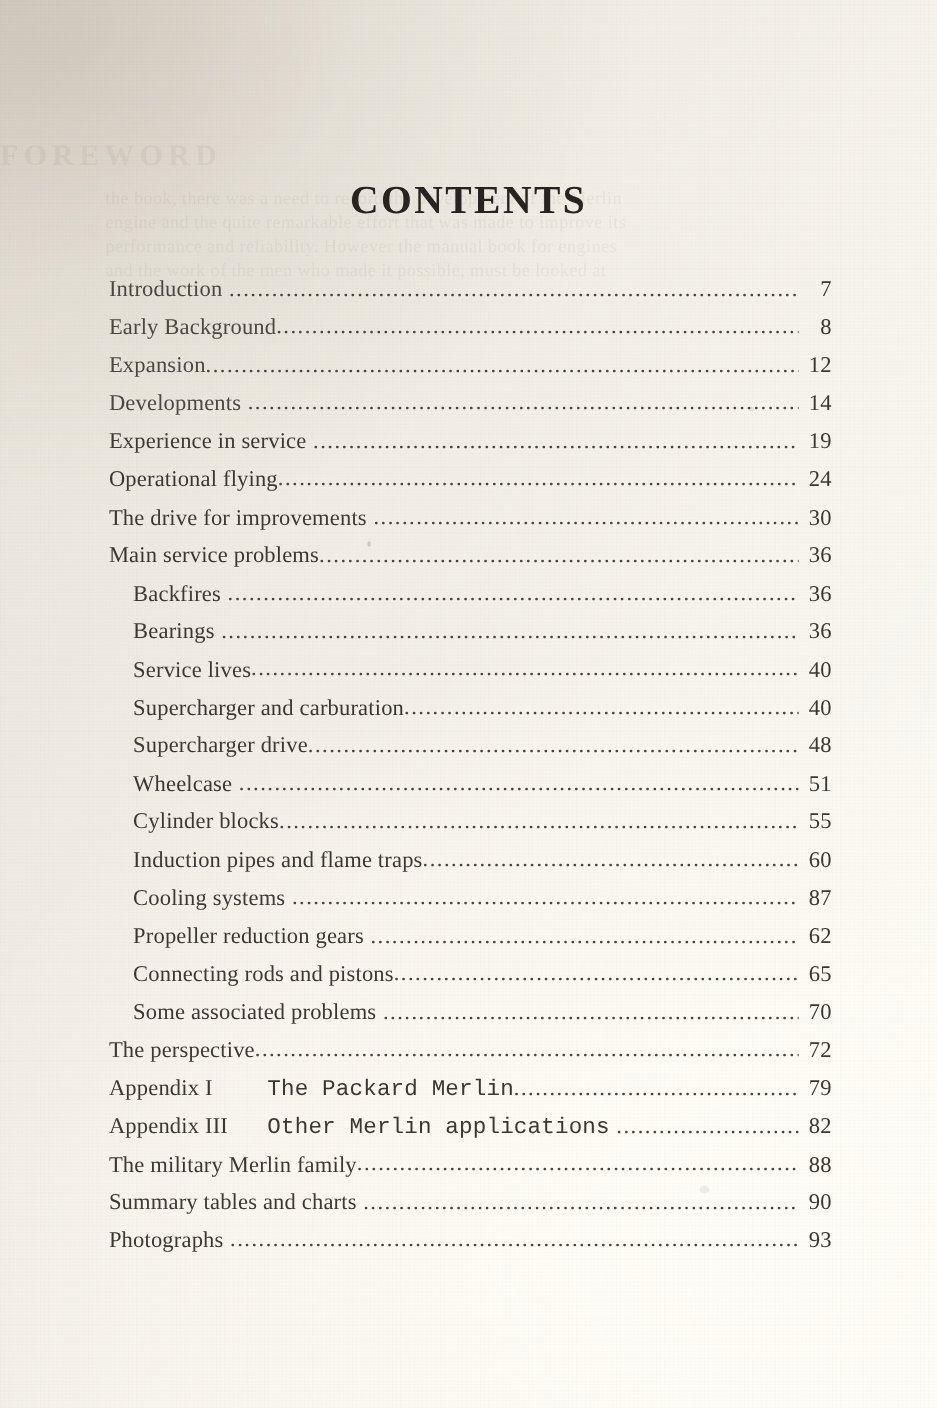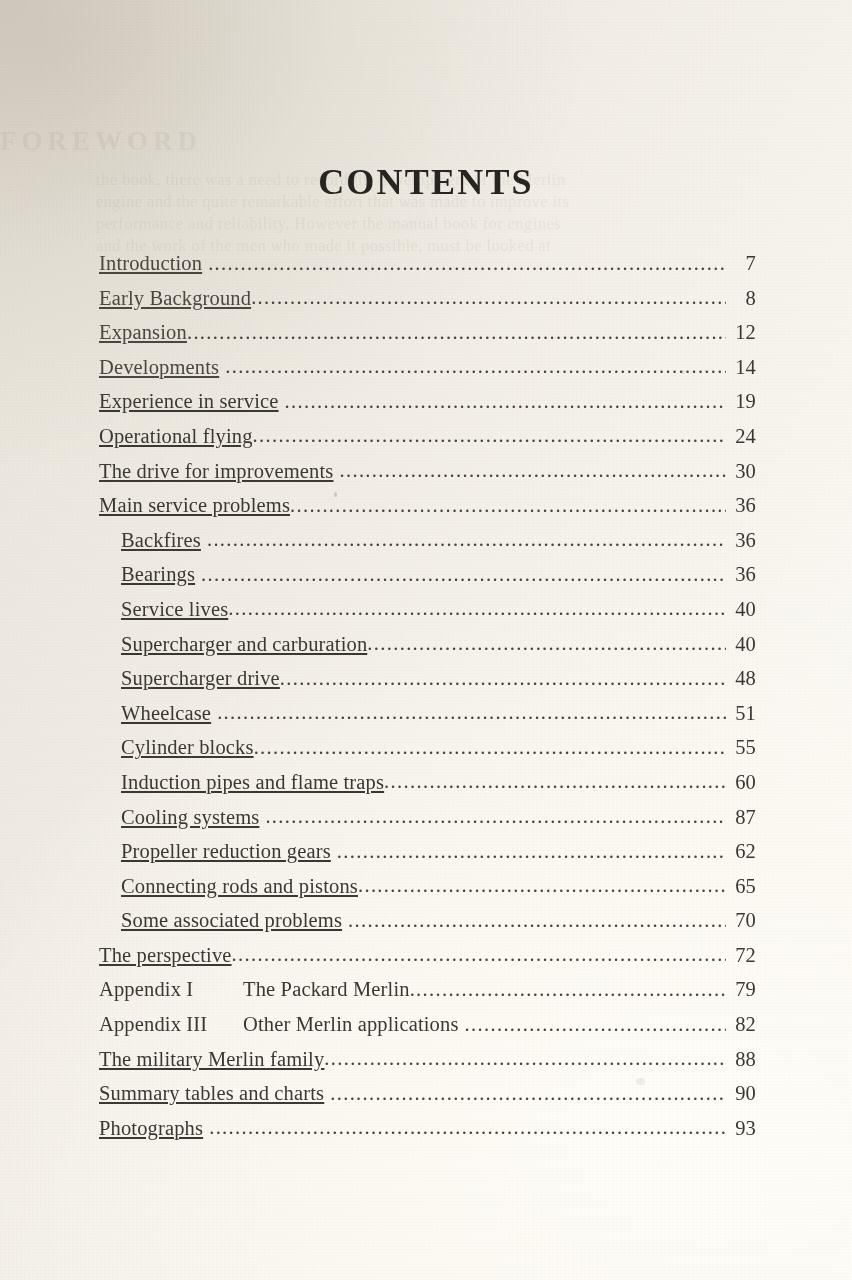--- a/index.html
+++ b/index.html
@@ -132,29 +132,29 @@
     color: #3a3631;
     letter-spacing: 0.15px;
     white-space: nowrap;
   }
   .row.indent {
     padding-left: 22px;
     justify-content: space-between;
   }
   .label {
     flex: 0 0 auto;
-    text-decoration: underline;
   }
   
   .apx-tag {
     flex: 0 0 auto;
     width: 144px;
   }
   .apx-name {
     flex: 0 0 auto;
+    font-family: Liberation Mono, monospace;
   }
   .leader {
     flex: 1 1 auto;
     overflow: hidden;
     min-width: 6px;
     margin: 0 0px;
     position: relative;
     top: -0.5px;
   }
   .leader::before {

